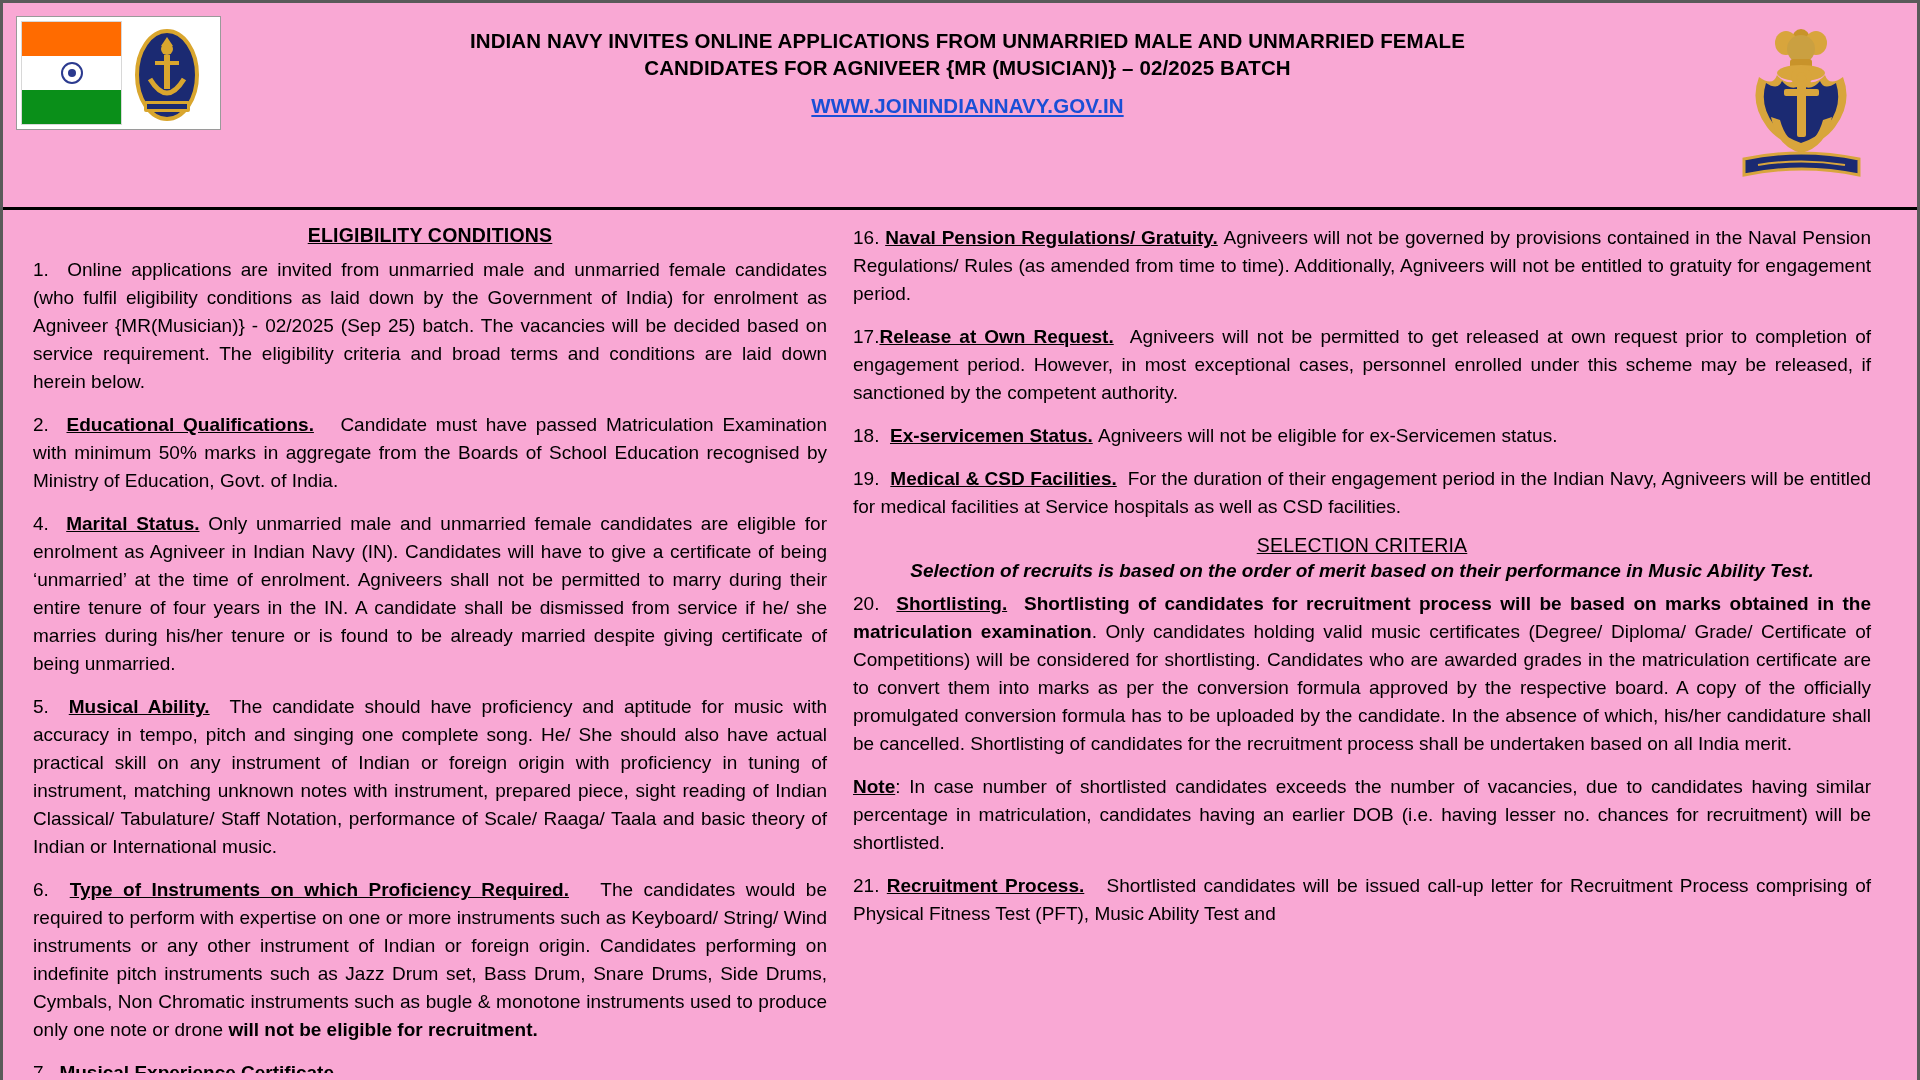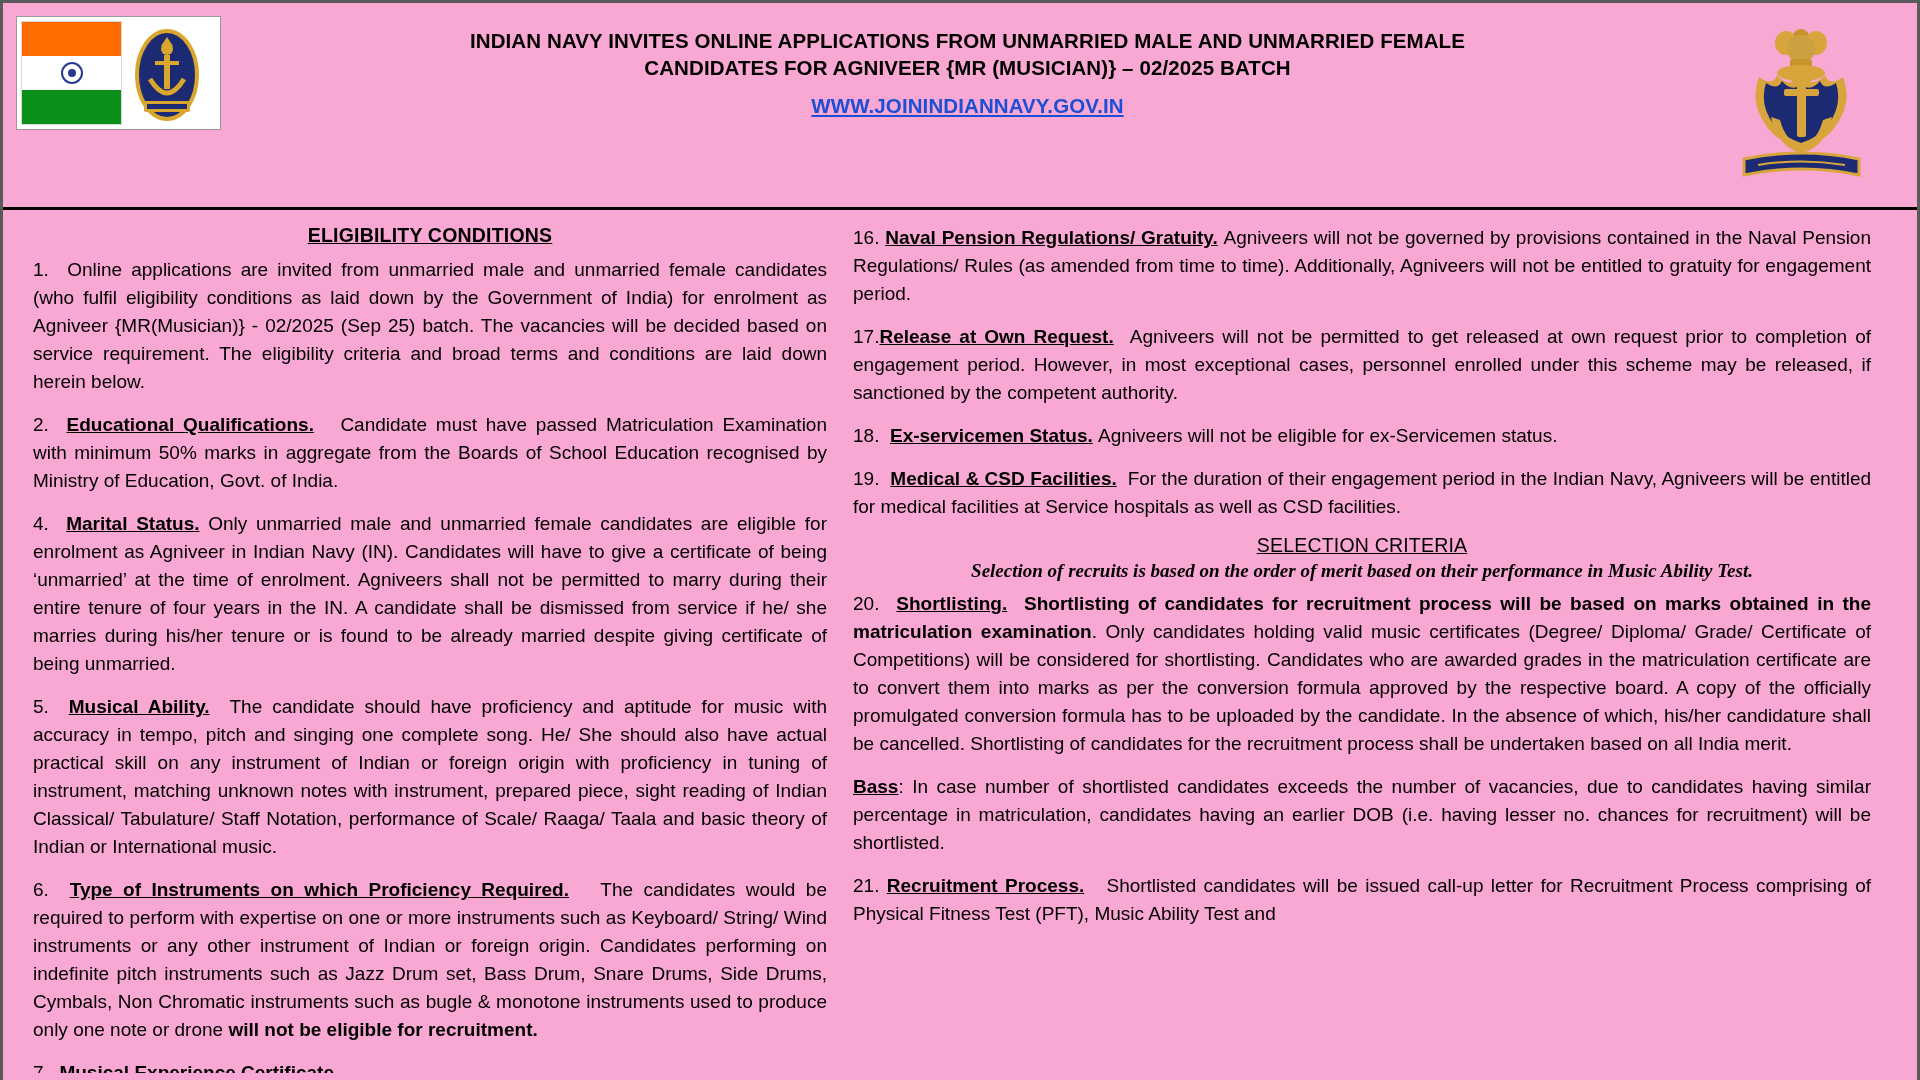--- a/index.html
+++ b/index.html
@@ -130,21 +130,20 @@
     text-decoration:underline;
     margin:2px 0 2px 0;
     letter-spacing:.2px;
   }
   .sub-ital{
     font-weight:bold;font-style:italic;
     font-size:19px;
     line-height:23px;
     text-align:center;
     margin:0 0 8px 0;
-    font-family:Liberation Serif, serif;
   }
   p.para{
     margin:0 0 15px 0;
     font-size:19px;
     line-height:28px;
     text-align:justify;
     text-justify:inter-word;
     -webkit-hyphens:none;hyphens:none;
   }
   p.para.tight{margin-bottom:13px;}
@@ -269,21 +268,21 @@
 
       <div class="sec-head-right">SELECTION CRITERIA</div>
 
       <div class="sub-ital">Selection of recruits is based on the order of merit based on their performance in Music Ability Test.</div>
 
       <p class="para">
         <span class="num">20.</span>&nbsp;&nbsp;<b><u>Shortlisting.</u></b>&nbsp;&nbsp;<b>Shortlisting of candidates for recruitment process will be based on marks obtained in the matriculation examination</b><span>. Only candidates holding valid music certificates (Degree/ Diploma/ Grade/ Certificate of Competitions) will be considered for shortlisting. Candidates who are awarded grades in the matriculation certificate are to convert them into marks as per the conversion formula approved by the respective board. A copy of the officially promulgated conversion formula has to be uploaded by the candidate. In the absence of which, his/her candidature shall be cancelled. Shortlisting of candidates for the recruitment process shall be undertaken based on all India merit.</span>
       </p>
 
       <p class="para">
-        <b><u>Bass</u></b><span>:    In case number of shortlisted candidates exceeds the number of vacancies, due to candidates having similar percentage in matriculation, candidates having an earlier DOB (i.e. having lesser no. chances for recruitment) will be shortlisted.</span>
+        <b><u>Note</u></b><span>:    In case number of shortlisted candidates exceeds the number of vacancies, due to candidates having similar percentage in matriculation, candidates having an earlier DOB (i.e. having lesser no. chances for recruitment) will be shortlisted.</span>
       </p>
 
       <p class="para">
         <span class="num">21.</span>&nbsp;<b><u>Recruitment Process.</u></b>&nbsp;&nbsp;&nbsp;<span>Shortlisted candidates will be issued call-up letter for Recruitment Process comprising of Physical Fitness Test (PFT), Music Ability Test and</span>
       </p>
 
     </div>
 
   </div>
 

